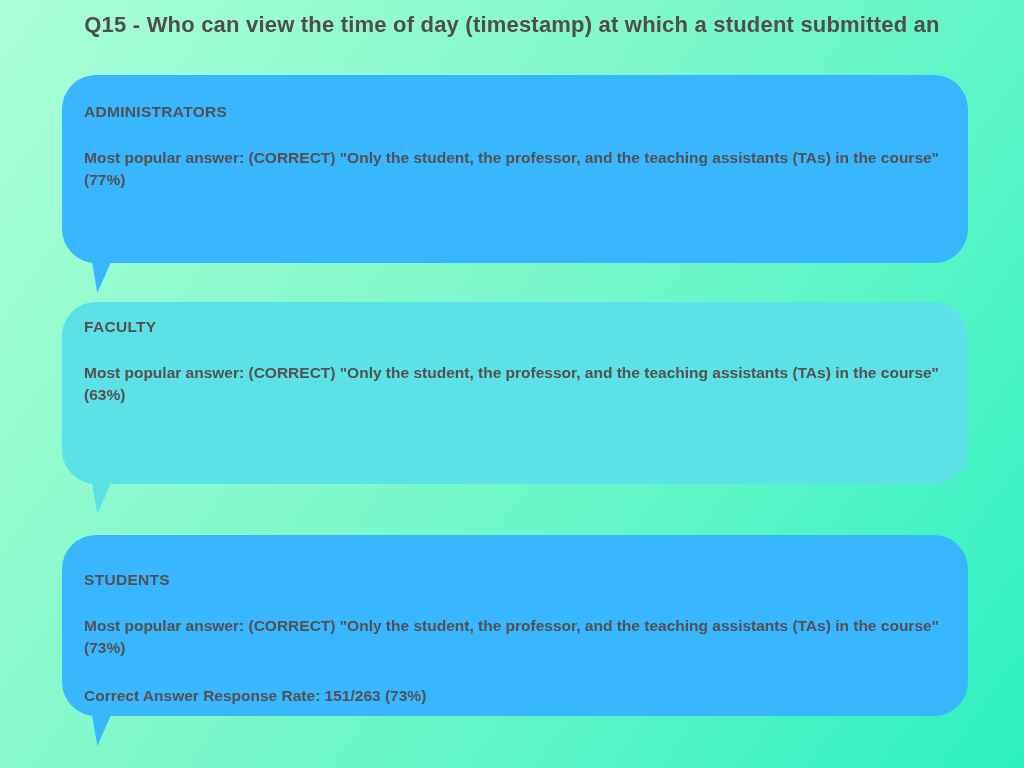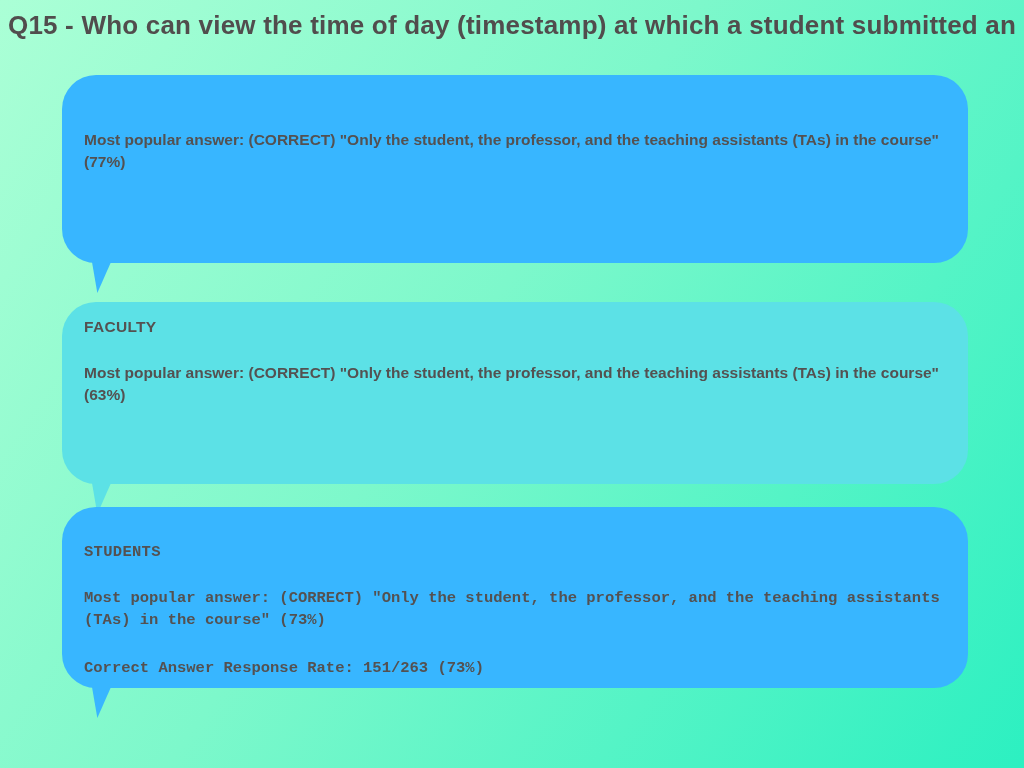--- a/index.html
+++ b/index.html
@@ -9,37 +9,37 @@
     overflow:hidden;
     background:linear-gradient(125deg, #abffd6 0%, #7df8cb 45%, #2cf0c1 100%);
     font-family:"Liberation Sans", sans-serif;
     font-weight:bold;
   }
   .title {
     position:absolute;
     top:10px; left:0; right:0;
     text-align:center;
     color:#514d4d;
-    font-size:26px;
+    font-size:22px;
     line-height:30px;
     letter-spacing:0.2px;
   }
   .bubble {
     position:absolute;
     left:62px;
     width:906px;
     box-sizing:border-box;
     padding:0 22px;
     border-radius:34px;
     background:#38b6ff;
     color:#545151;
   }
   .bubble-admins   { top:75px;  height:188px; padding-top:28px; }
   .bubble-faculty  { top:302px; height:182px; padding-top:16px; }
-  .bubble-students { top:507px; height:181px; padding-top:36px;font-family:Liberation Mono, monospace; }
+  .bubble-students { top:535px; height:181px; padding-top:36px; }
   .bubble .group-name {
     margin:0;
     font-size:15.5px;
     letter-spacing:0.3px;
   }
   .bubble p {
     margin:26px 0 0 0;
     font-size:15.5px;
     line-height:22px;
   }
@@ -57,20 +57,21 @@
 </head>
 <body>
 
 <div class="canvas">
 
   <div class="title">
     <div>Q15 - Who can view the time of day (timestamp) at which a student submitted an</div>
   </div>
 
   <div class="bubble bubble-admins" style="background: rgb(56, 182, 255);">
+    <h2 class="group-name">ADMINISTRATORS</h2>
     <p>Most popular answer: (CORRECT) "Only the student, the professor, and the teaching assistants (TAs) in the course" (77%)</p>
     <div class="tail"></div>
   </div>
 
   <div class="bubble bubble-faculty" style="background: rgb(92, 225, 230);">
     <h2 class="group-name">FACULTY</h2>
     <p>Most popular answer: (CORRECT) "Only the student, the professor, and the teaching assistants (TAs) in the course" (63%)</p>
     <div class="tail"></div>
   </div>
 

